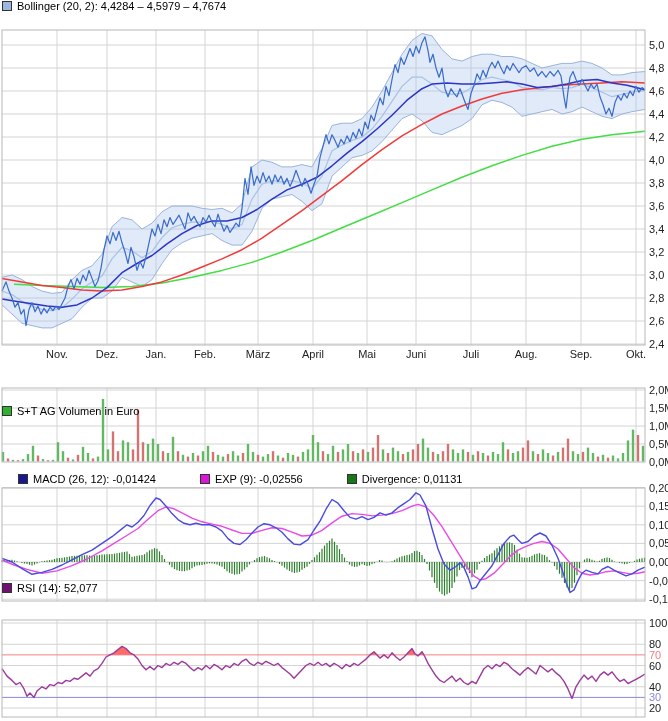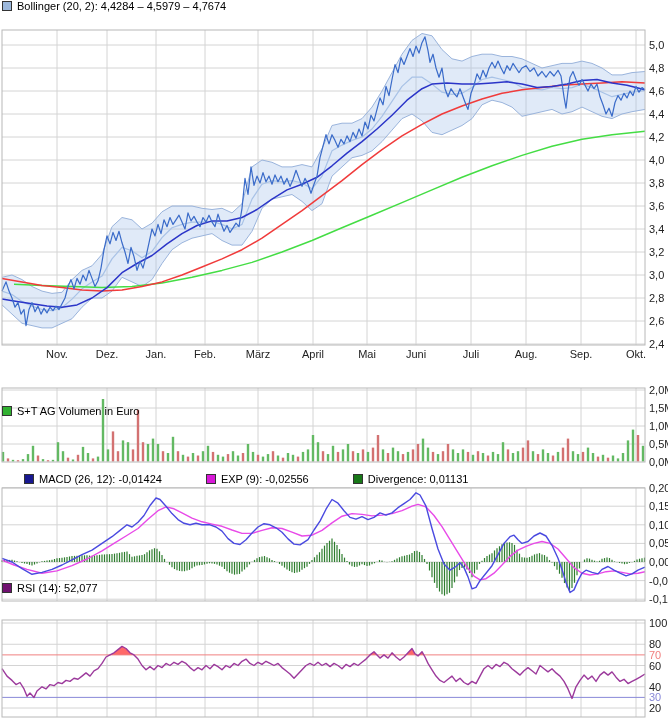--- a/index.html
+++ b/index.html
@@ -20,21 +20,21 @@
         <span class="sq" style="background: rgb(156, 184, 220);"></span>
         <span>Bollinger (20, 2): 4,4284 – 4,5979 – 4,7674</span>
       </div>
     </div>
   <div class="legend" style="left:2px;top:373px;margin-top:32px;">
       <div class="item">
         <span class="sq" style="background: rgb(48, 176, 48);"></span>
         <span>S+T AG Volumen in Euro</span>
       </div>
     </div>
-  <div class="legend macd" style="left:8px;top:473px;padding-left:16px;">
+  <div class="legend macd" style="left:2px;top:473px;padding-left:16px;">
       <div class="item">
         <span class="sq" style="background: rgb(24, 24, 144);"></span>
         <span>MACD (26, 12): -0,01424</span>
       </div>
       <div class="item">
         <span class="sq" style="background: rgb(216, 24, 216);"></span>
         <span>EXP (9): -0,02556</span>
       </div>
       <div class="item">
         <span class="sq" style="background: rgb(24, 120, 24);"></span>

